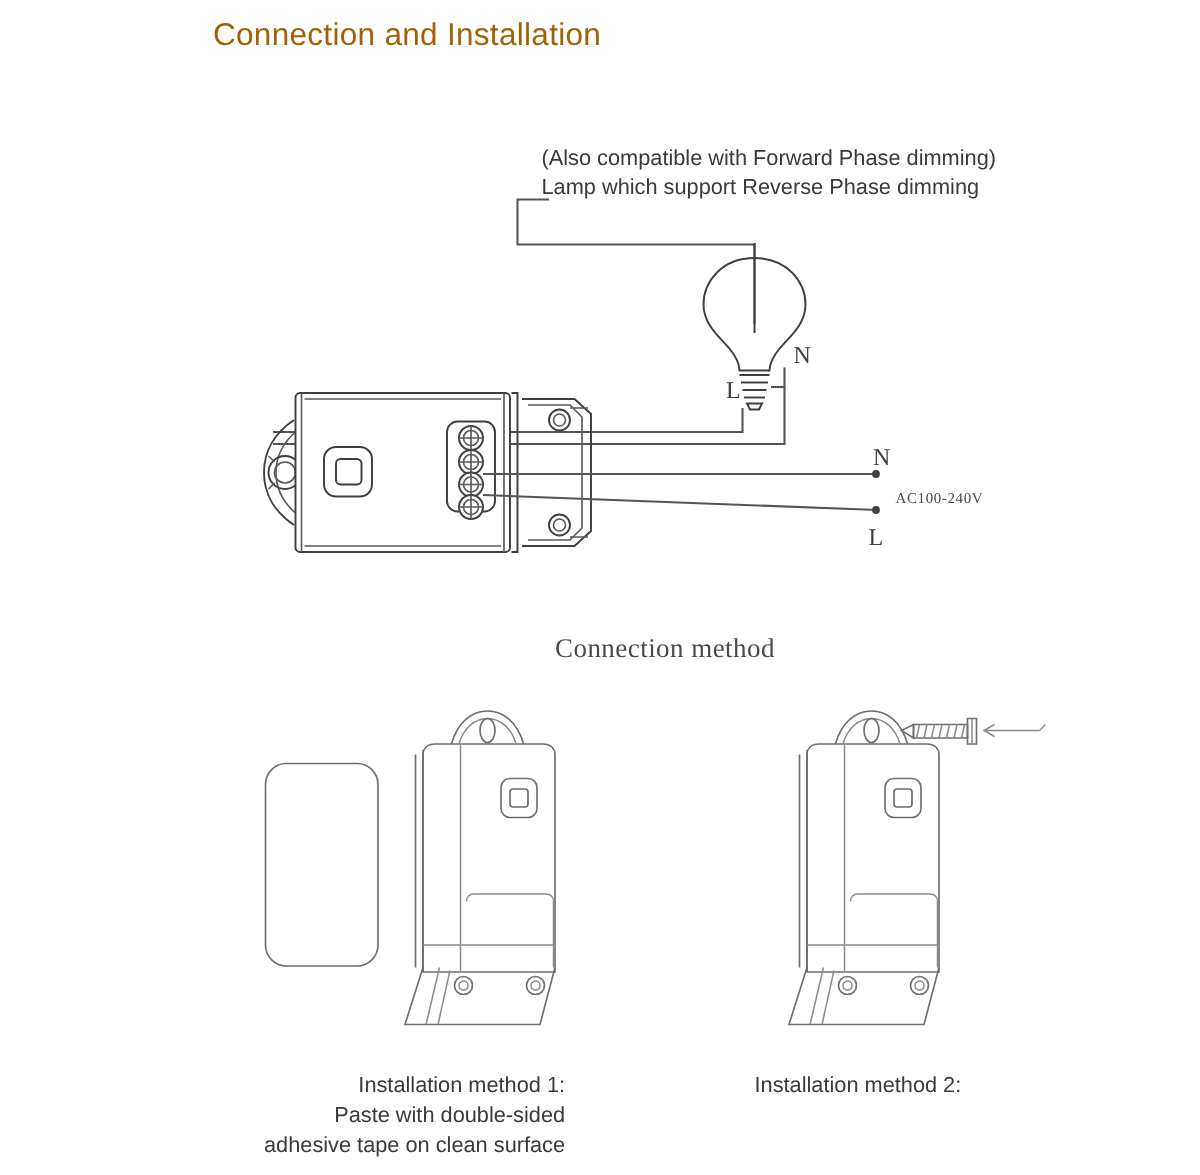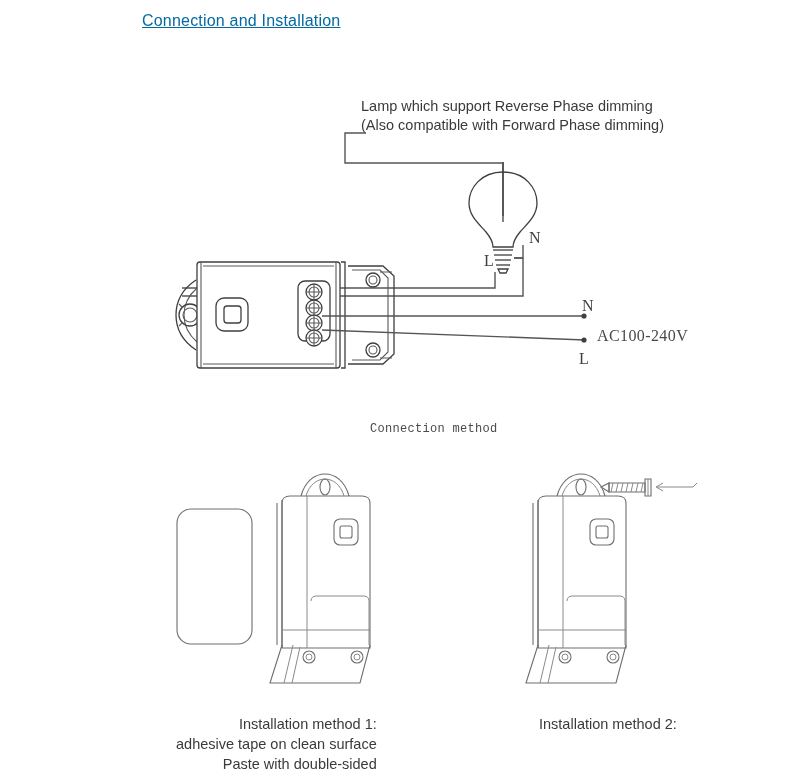--- a/index.html
+++ b/index.html
@@ -12,42 +12,41 @@
     height: 783px;
     position: relative;
     font-family: "Liberation Sans", sans-serif;
     overflow: hidden;
   }
 
   .page-title {
     position: absolute;
     left: 142px;
     top: 12px;
-    font-size: 16px;
-    color: #0369a1;
+    font-size: 21px;
+    color: #a16207;
     letter-spacing: 0.2px;
     white-space: nowrap;
-    text-decoration: underline;
   }
 
   .lamp-note {
     position: absolute;
     left: 361px;
     top: 97px;
     font-size: 14.5px;
     color: #3a3a3a;
     line-height: 19px;
     white-space: nowrap;
   }
 
   .ac-label {
     position: absolute;
     left: 597px;
     top: 327px;
-    font-size: 16px;
+    font-size: 10px;
     color: #4a4a4a;
     font-family: "Liberation Serif", serif;
     letter-spacing: 0.4px;
     white-space: nowrap;
   }
 
   .term-label {
     position: absolute;
     font-size: 16px;
     color: #3f3f3f;
@@ -56,36 +55,36 @@
   }
   .term-N-bulb { left: 529px; top: 229px; }
   .term-L-bulb { left: 484px; top: 252px; }
   .term-N-main { left: 582px; top: 297px; }
   .term-L-main { left: 579px; top: 350px; }
 
   .conn-caption {
     position: absolute;
     left: 370px;
     top: 422px;
-    font-size: 12px;
+    font-size: 18px;
     color: #4a4a4a;
-    font-family: Liberation Mono, monospace;
+    font-family: Liberation Serif, serif;
     letter-spacing: 0.3px;
     white-space: nowrap;
   }
 
   .install-caption {
     position: absolute;
     font-size: 14.5px;
     color: #3a3a3a;
     line-height: 20px;
     white-space: nowrap;
   }
   .install-caption-1 { left: 176px; top: 714px; text-align: right; }
-  .install-caption-2 { left: 503px; top: 714px; margin-left: 36px; }
+  .install-caption-2 { left: 503px; top: 714px; }
 
   svg.layer {
     position: absolute;
     left: 0;
     top: 0;
     width: 800px;
     height: 783px;
     pointer-events: none;
   }
   .ln { fill: none; stroke: #3f3f3f; stroke-width: 1.3; }
@@ -95,36 +94,36 @@
   .ln-soft { fill: none; stroke: #8a8a8a; stroke-width: 1.0; }
   .dot { fill: #3f3f3f; }
   .wht { fill: #ffffff; }
 </style>
 </head>
 <body>
 
 <div class="page-title">Connection and Installation</div>
 
 <div class="lamp-note">
+  <div>(Also compatible with Forward Phase dimming)</div>
   <div>Lamp which support Reverse Phase dimming</div>
-  <div>(Also compatible with Forward Phase dimming)</div>
 </div>
 
 <div class="term-label term-N-bulb">N</div>
 <div class="term-label term-L-bulb">L</div>
 <div class="term-label term-N-main">N</div>
 <div class="term-label term-L-main">L</div>
 <div class="ac-label">AC100-240V</div>
 
 <div class="conn-caption">Connection method</div>
 
 <div class="install-caption install-caption-1">
   <div>Installation method 1:</div>
+  <div>Paste with double-sided</div>
   <div>adhesive tape on clean surface</div>
-  <div>Paste with double-sided</div>
 </div>
 
 <div class="install-caption install-caption-2">
   <div>Installation method 2:</div>
 </div>
 
 <svg class="layer" viewBox="0 0 800 783">
 
   <g>
     <path class="ln-wire" d="M366 133 L345 133 L345 163 L503 163 L503 216"></path>

